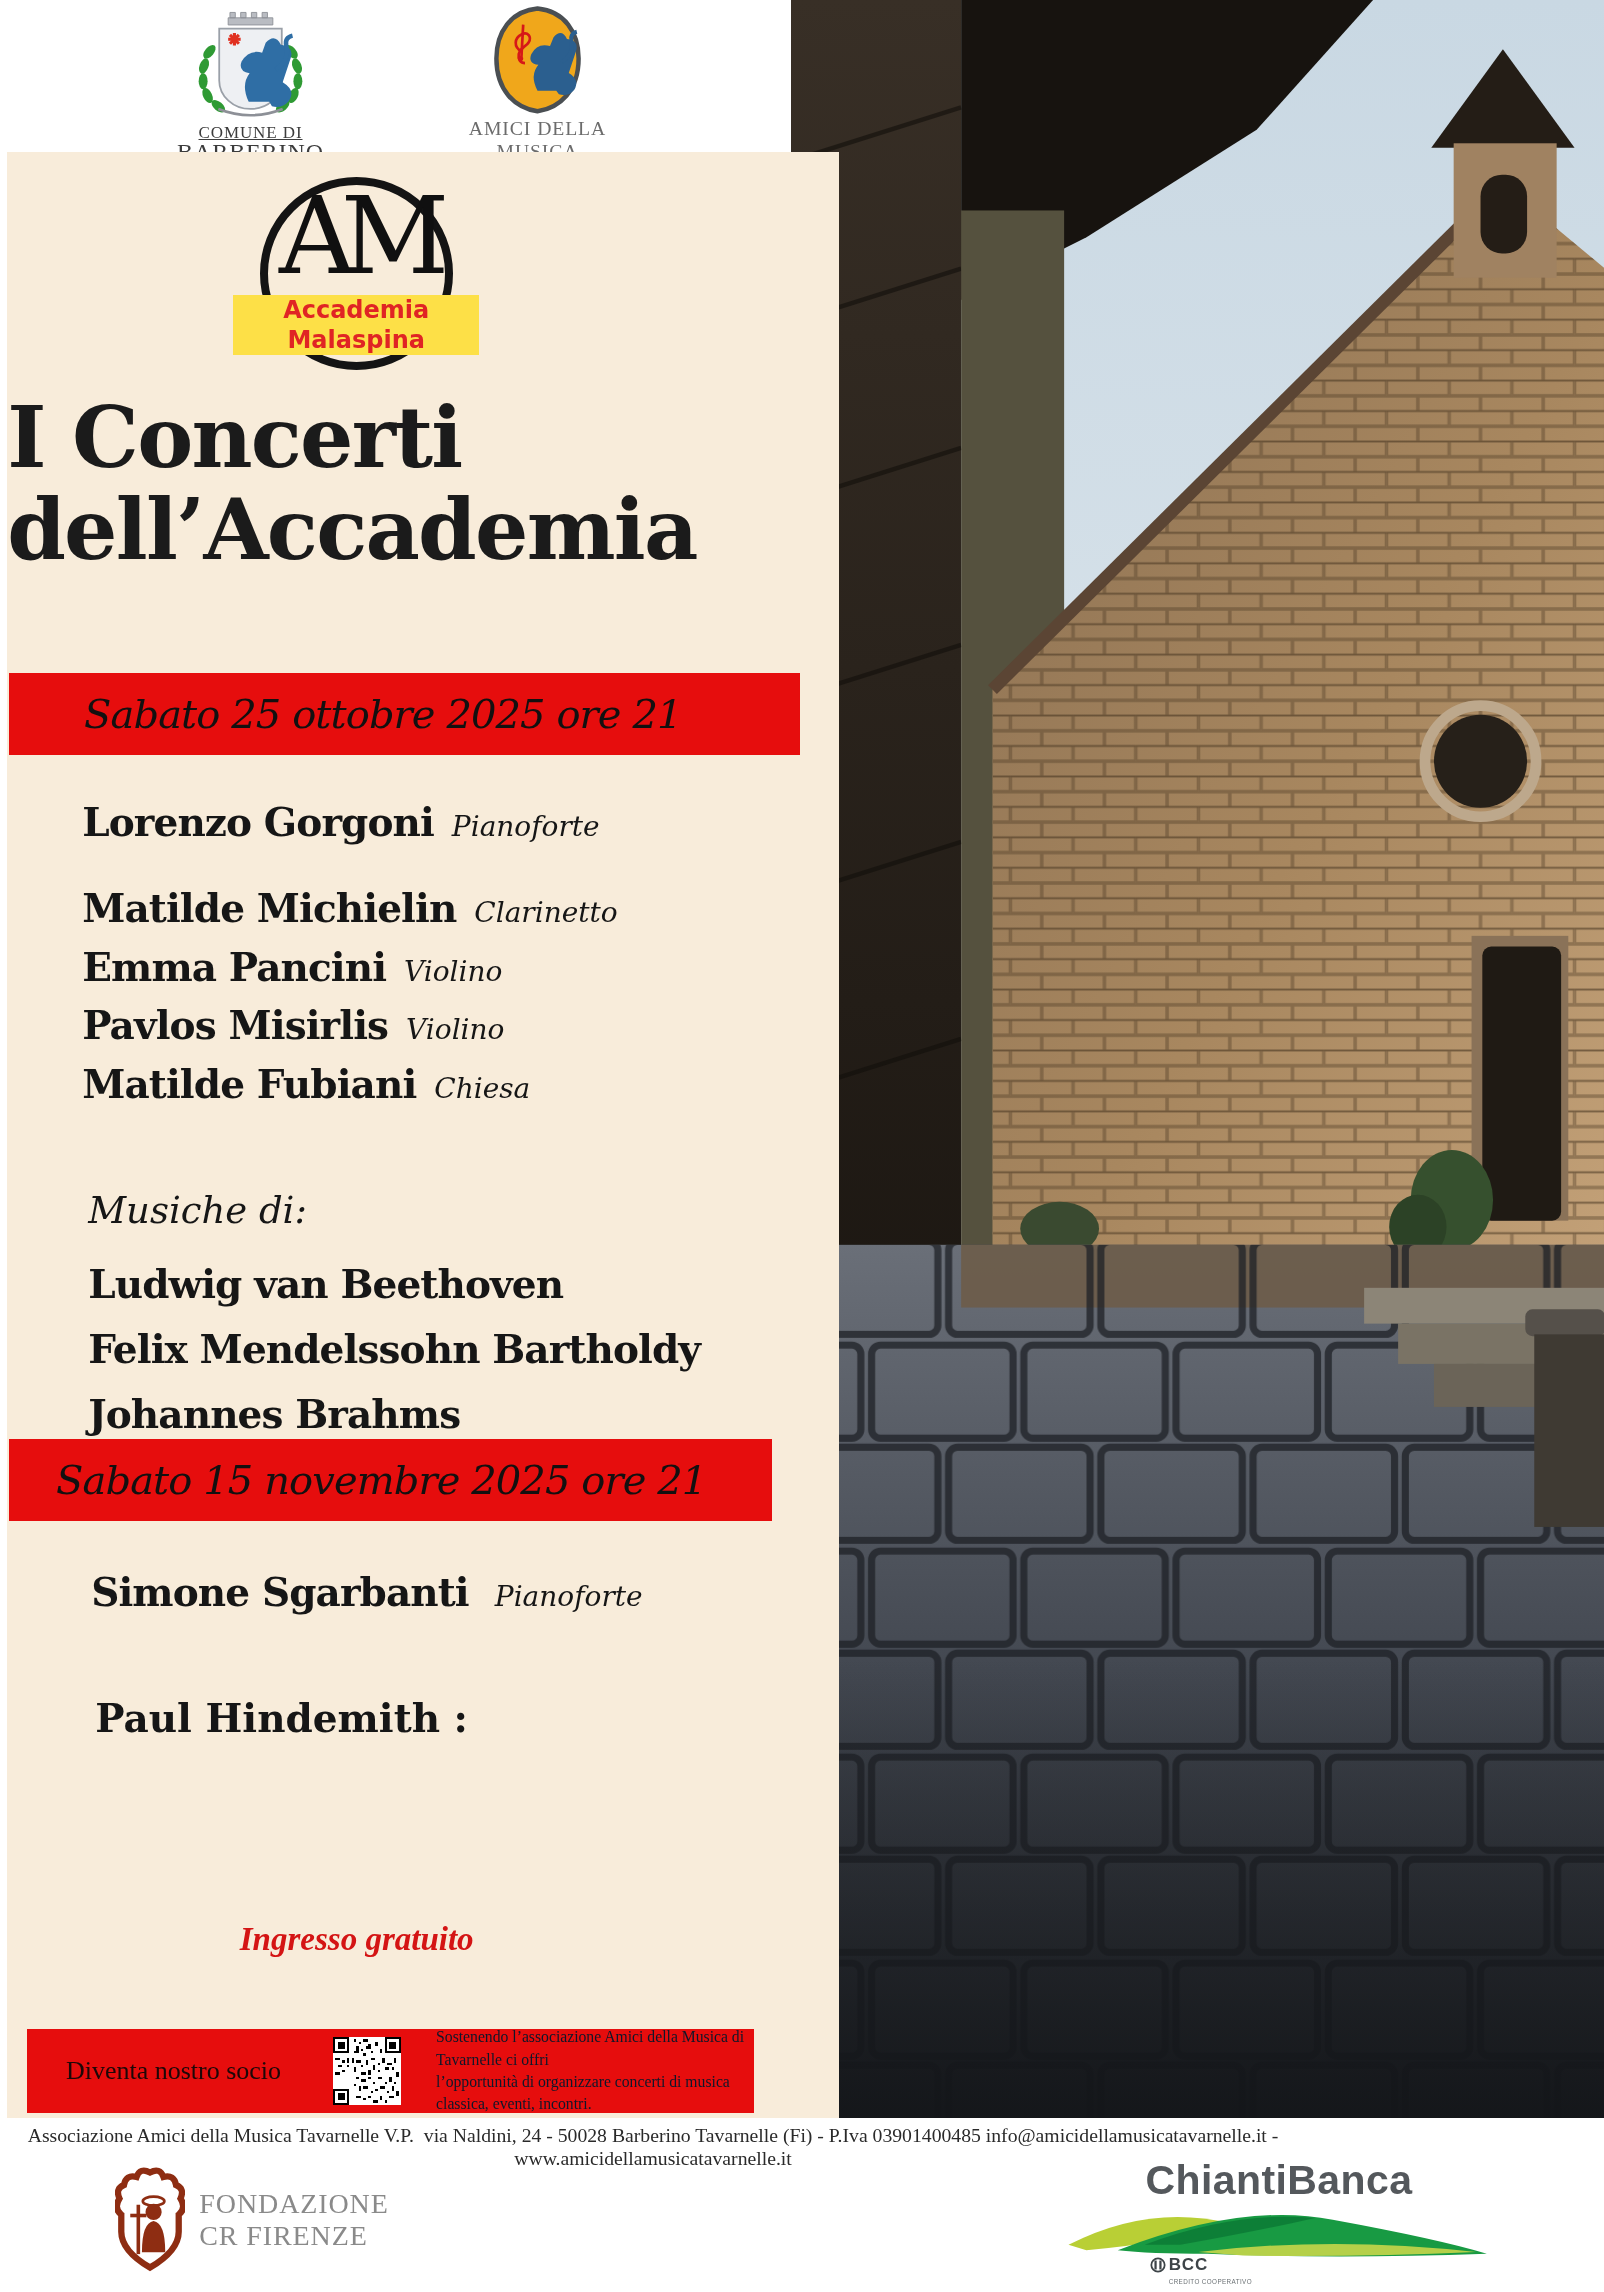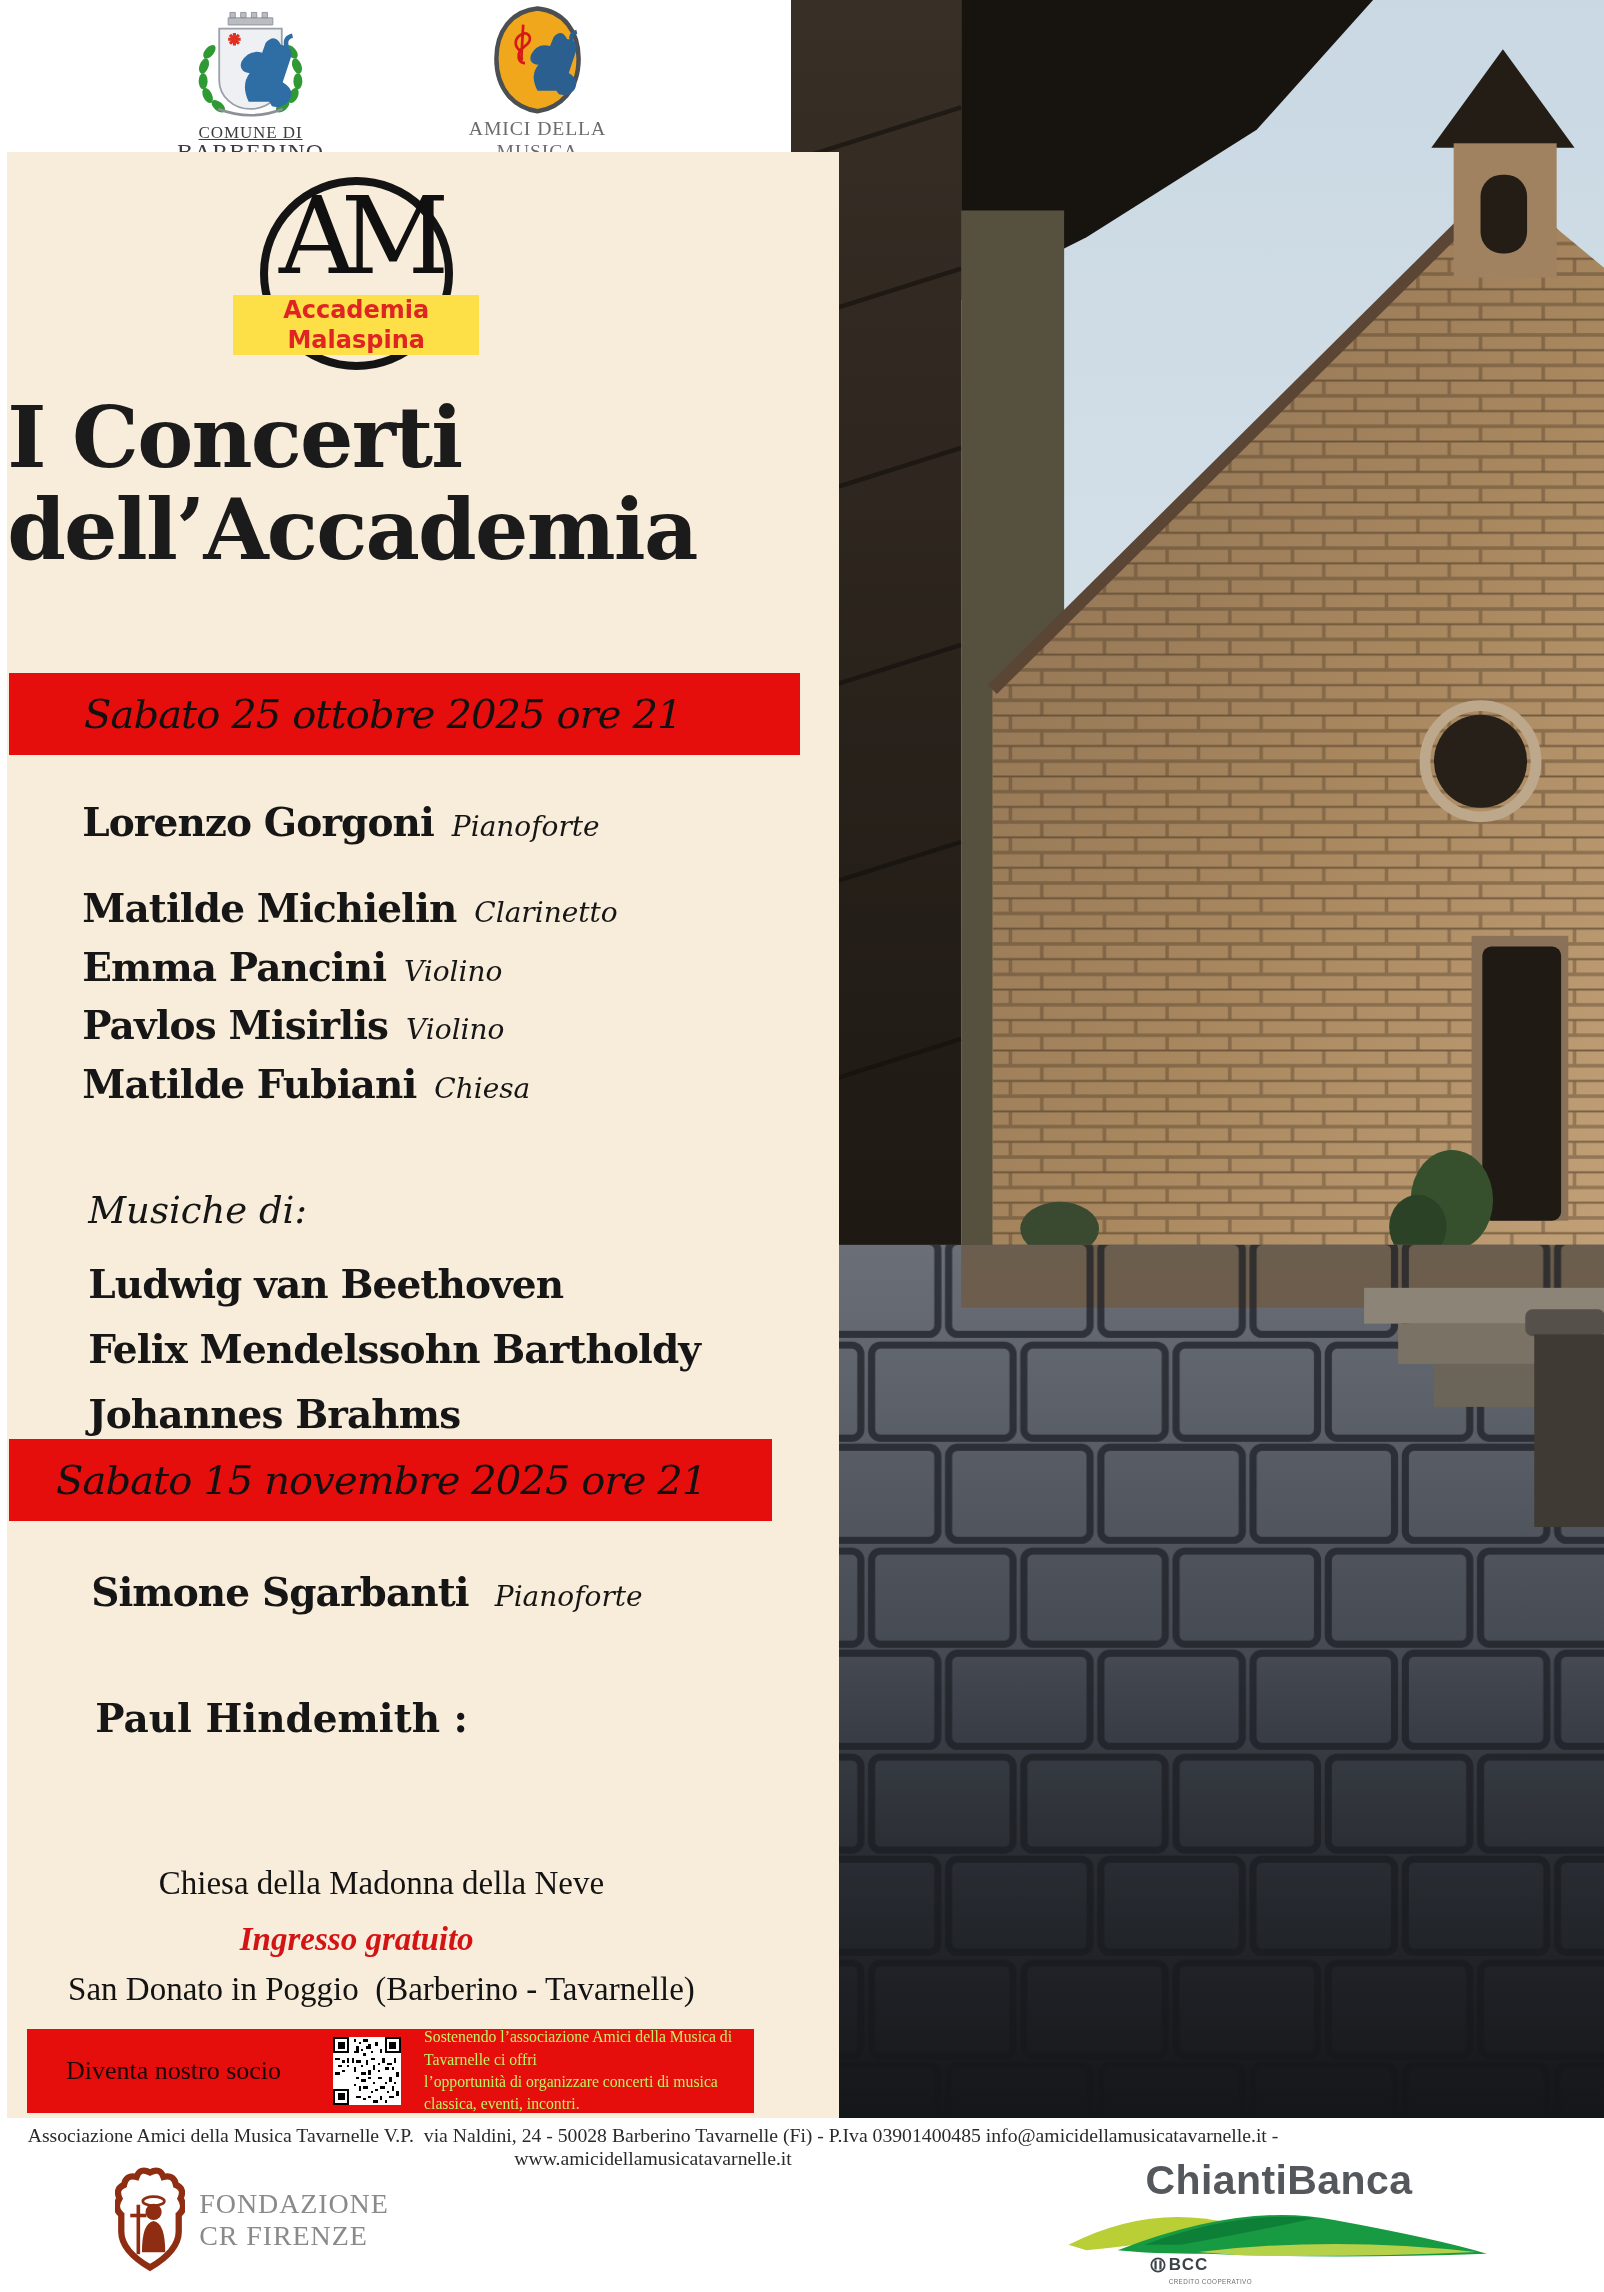--- a/index.html
+++ b/index.html
@@ -60,21 +60,21 @@
   .venue{position:absolute;left:0;top:1652px;width:699px;text-align:center;
          font-family:"Liberation Serif",serif;font-size:33px;line-height:53px;color:#131313;white-space:pre-wrap;}
   .ingresso{position:absolute;left:0;top:1769px;width:699px;text-align:center;
             font-family:"Liberation Serif",serif;font-style:italic;font-weight:600;font-size:33px;color:#d41414;}
 
   
   .member-bar{position:absolute;left:19.7px;top:1877px;width:727px;height:84px;background:#e60d0d;
               display:flex;align-items:center;}
   .member-cta{margin-left:39px;font-family:"Liberation Serif",serif;font-size:26px;color:#1d0808;white-space:nowrap;}
   .member-qr{margin-left:52px;flex:none;}
-  .member-note{margin-left:23px;font-family:"Liberation Serif",serif;font-size:15.7px;line-height:22.4px;color:#bef264;}
+  .member-note{margin-left:35px;font-family:"Liberation Serif",serif;font-size:15.7px;line-height:22.4px;color:#0f172a;}
 
   
   .contact-line{position:absolute;left:0;top:2124px;width:1306px;text-align:center;
                 font-family:"Liberation Serif",serif;font-size:19.7px;color:#2a2a2a;white-space:pre-wrap;}
   .fondazione{position:absolute;left:115px;top:2167px;display:flex;align-items:center;}
   .fond-text{margin-left:14.3px;font-family:"Liberation Serif",serif;font-size:28px;line-height:32px;
              letter-spacing:0.9px;color:#8a8a8a;}
   .chianti{position:absolute;left:1064px;top:2157px;width:430px;}
   .chianti-name{font-family:"Liberation Sans",sans-serif;font-weight:600;font-size:41px;color:#54585c;
                 text-align:center;letter-spacing:0.4px;}
@@ -288,24 +288,20 @@
 
     <div class="solo-perf">
       <span class="pname">Simone Sgarbanti</span>
       <span class="pinst">Pianoforte</span>
     </div>
 
     <div class="hindemith">
       <div class="h1">Paul Hindemith :</div>
     </div>
 
-    <div class="venue">
-      <span>Chiesa della Madonna della Neve</span><br>
-      <span>San Donato in Poggio  (Barberino - Tavarnelle)</span>
-    </div>
     <div class="ingresso">Ingresso gratuito</div>
 
     <div class="member-bar">
       <span class="member-cta">Diventa nostro socio</span>
       <svg class="member-qr" width="68" height="68" viewBox="0 0 29 29" shape-rendering="crispEdges">
         <rect x="0" y="0" width="29" height="29" fill="#ffffff"></rect>
         <g fill="#000000">
           <rect x="0" y="0" width="7" height="7"></rect>
             <rect x="22" y="0" width="7" height="7"></rect>
             <rect x="0" y="22" width="7" height="7"></rect>

